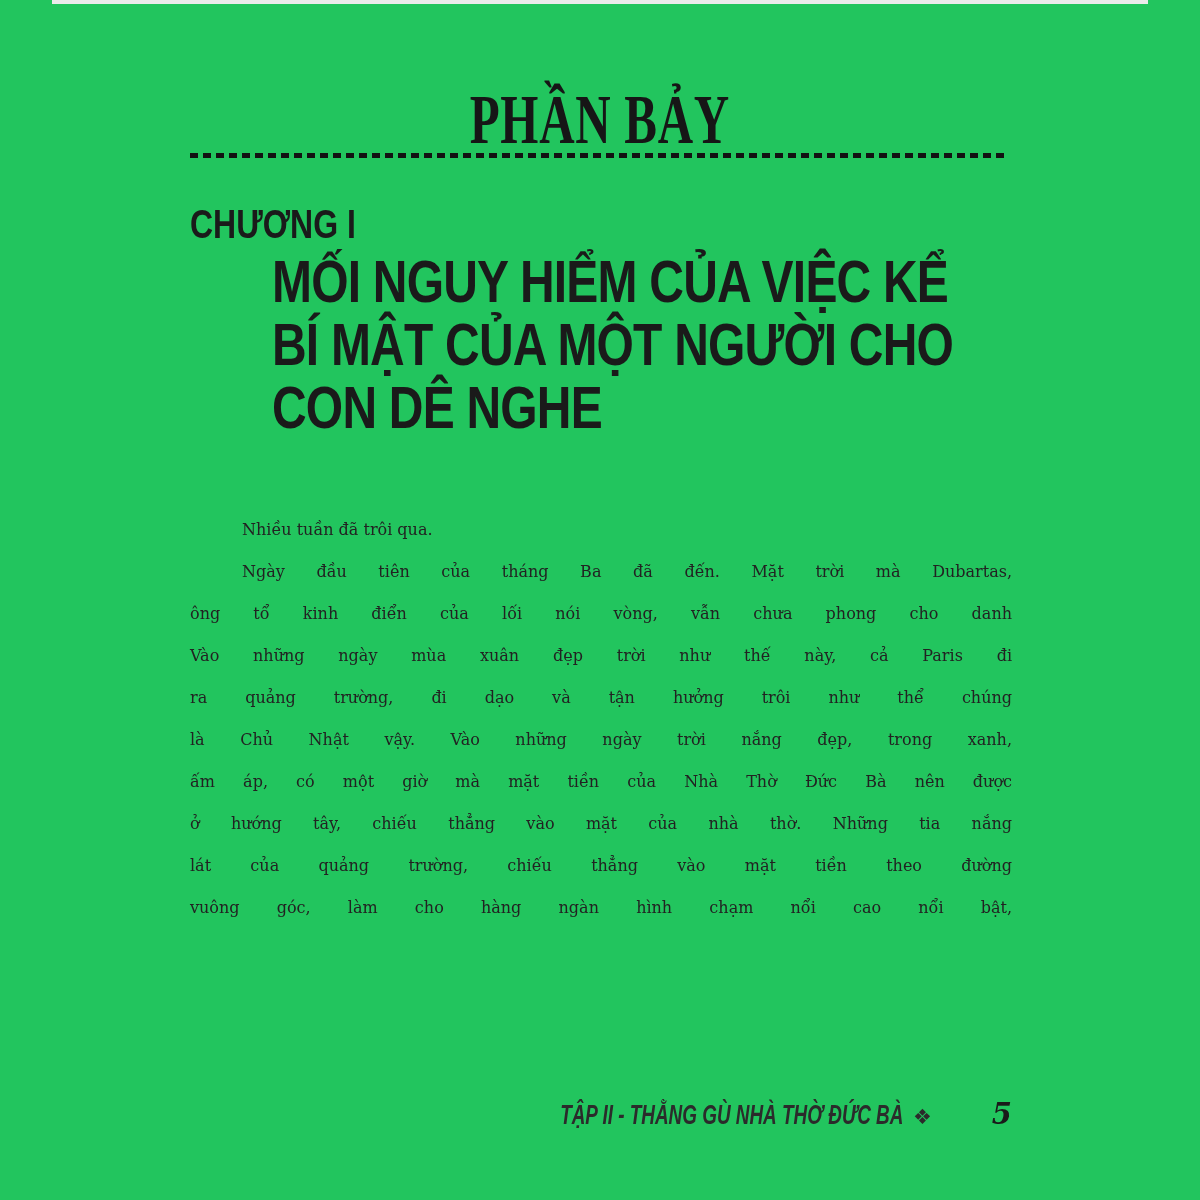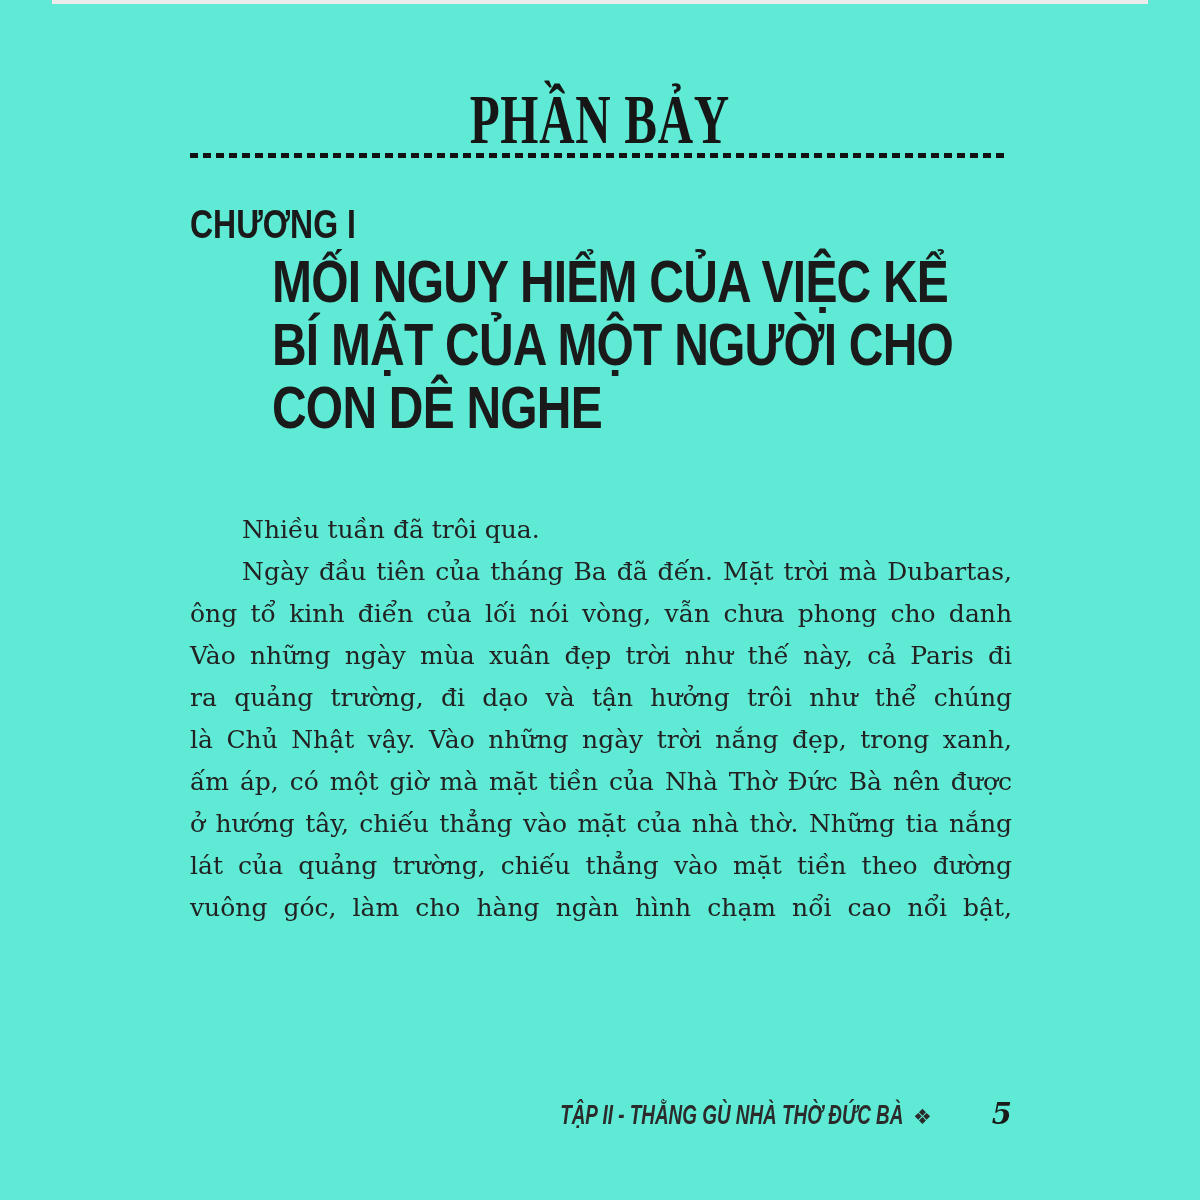--- a/index.html
+++ b/index.html
@@ -1,17 +1,17 @@
 <!DOCTYPE html>
 <html><head>
 <meta charset="utf-8">
 <style>
   html,body{margin:0;padding:0;background:#ffffff;}
   .page{
-    position:relative;width:1200px;height:1200px;background:#5eead4;overflow:hidden;
+    position:relative;width:1200px;height:1200px;background:#22c55e;overflow:hidden;
     font-family:"DejaVu Serif",serif;color:#1f1f1f;
   }
   .top-strip{
     position:absolute;top:0;left:52px;width:1096px;height:4px;background:#ebebeb;
   }
   .part-header-wrap{
     position:absolute;top:85px;left:190px;width:820px;text-align:center;
   }
   .part-header{
     display:inline-block;font-family:"Liberation Serif",serif;font-weight:bold;
@@ -30,21 +30,21 @@
   }
   .chapter-title{
     position:absolute;top:250px;left:190px;width:820px;text-align:left;color:#1a1a1a;
     font-family:"Liberation Sans",sans-serif;font-weight:800;font-size:60px;line-height:63px;
   }
   .chapter-title .tline{
     transform:scaleX(0.80);transform-origin:center;white-space:nowrap;letter-spacing:-1px;
   }
   .body-block{
     position:absolute;top:509px;left:190px;width:822px;
-    font-family:"DejaVu Serif",serif;font-size:25px;line-height:42px;color:#222222;
+    font-family:"DejaVu Serif",serif;font-size:16px;line-height:42px;color:#222222;
   }
   .para-first{
     padding-left:52px;white-space:nowrap;
   }
   .para-lines{}
   .bodyline{
     text-align:justify;text-align-last:justify;-moz-text-align-last:justify;
     height:42px;overflow:visible;
   }
   .bodyline.indent{padding-left:52px;}

